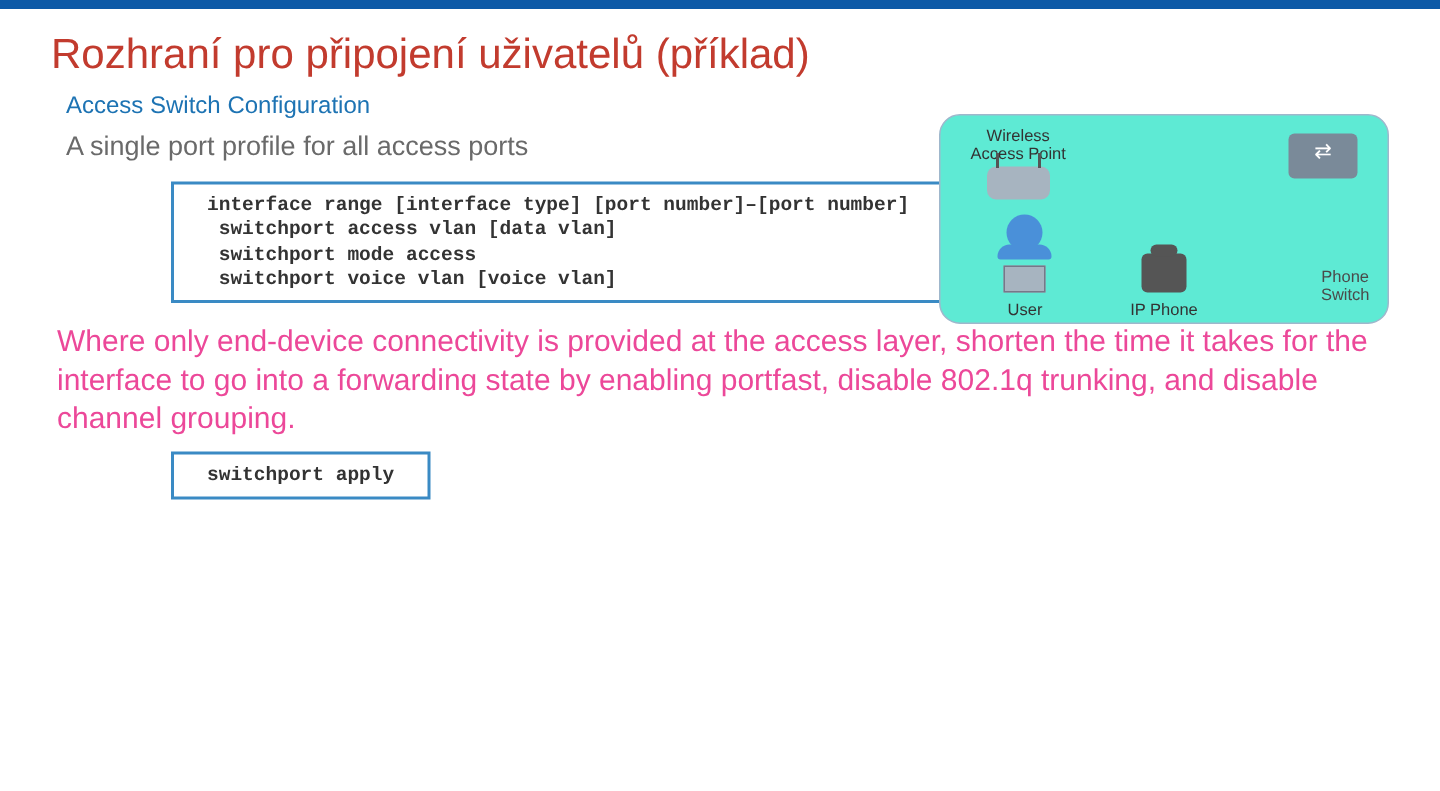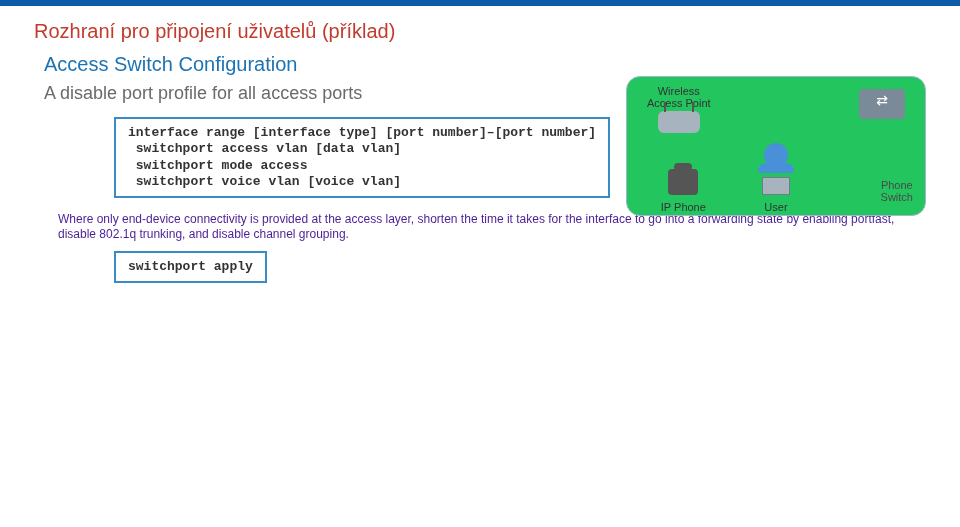--- a/index.html
+++ b/index.html
@@ -15,69 +15,69 @@
   .top-bar {
     width: 100%;
     height: 6px;
     background: #0d5aa7;
   }
   .content {
     padding: 14px 34px 0 34px;
     position: relative;
   }
   .slide-title {
-    font-size: 20px;
+    font-size: 28px;
     color: #c23b2e;
     font-weight: 400;
     margin-bottom: 10px;
   }
   .subheading {
-    font-size: 20px;
+    font-size: 16px;
     color: #1d73b3;
     margin-left: 10px;
     margin-bottom: 6px;
   }
   .body-text {
     font-size: 18px;
     color: #6a6a6a;
     line-height: 1.28;
     margin-left: 10px;
     margin-bottom: 10px;
     max-width: 500px;
   }
   .code-box {
     border: 2px solid #3a8ac4;
     display: inline-block;
-    padding: 6px 12px;
+    padding: 6px 22px;
     font-family: "Courier New", Courier, monospace;
     font-size: 13px;
     font-weight: bold;
     color: #333;
     line-height: 1.25;
     margin-left: 80px;
     margin-top: 2px;
     margin-bottom: 14px;
     white-space: pre;
   }
   .wide-text {
-    font-size: 12px;
-    color: #4c1d95;
+    font-size: 20px;
+    color: #ec4899;
     line-height: 1.28;
-    margin-left: 24px;
+    margin-left: 4px;
     margin-bottom: 6px;
     max-width: 880px;
   }
   
   .diagram {
     position: absolute;
     top: 70px;
     right: 34px;
     width: 300px;
     height: 140px;
-    background: #22c55e;
+    background: #5eead4;
     border: 1px solid #9fb7cc;
     border-radius: 14px;
     padding: 8px 10px;
   }
   .diag-row-top {
     display: flex;
     justify-content: space-between;
     align-items: flex-start;
     padding: 0 10px;
   }
@@ -186,21 +186,21 @@
 
 <div class="top-bar"></div>
 
 <div class="content">
 
   <h1 class="slide-title">Rozhraní pro připojení uživatelů (příklad)</h1>
 
   <div class="subheading">Access Switch Configuration</div>
 
 
-  <p class="body-text">A disable port profile for all access ports</p>
+  <p class="body-text">A single port profile for all access ports</p>
 
   <div class="code-box">interface range [interface type] [port number]–[port number]
  switchport access vlan [data vlan]
  switchport mode access
  switchport voice vlan [voice vlan]</div>
 
   <p class="wide-text">Where only end-device connectivity is provided at the access layer, shorten the time it takes for the interface to go into a forwarding state by enabling portfast, disable 802.1q trunking, and disable channel grouping.</p>
 
   <div class="code-box">switchport apply</div>
 
@@ -213,27 +213,27 @@
         <div class="wap-label" style="white-space:pre;">Wireless
 Access Point</div>
         <div class="wap-icon"></div>
       </div>
       <div>
         <div class="switch-icon"></div>
       </div>
     </div>
     <div class="diag-row-bot">
       <div class="diag-col">
-        <div class="phone-icon"></div>
-        <div class="diag-label">IP Phone</div>
-      </div>
-      <div class="diag-col">
         <div class="user-icon"></div>
         <div class="monitor"></div>
         <div class="diag-label">User</div>
+      </div>
+      <div class="diag-col">
+        <div class="phone-icon"></div>
+        <div class="diag-label">IP Phone</div>
       </div>
       <div class="diag-col"></div>
     </div>
     <div class="access-switch-label" style="white-space:pre;">Phone
 Switch</div>
   </div>
 
 </div>
 
 </body></html>

